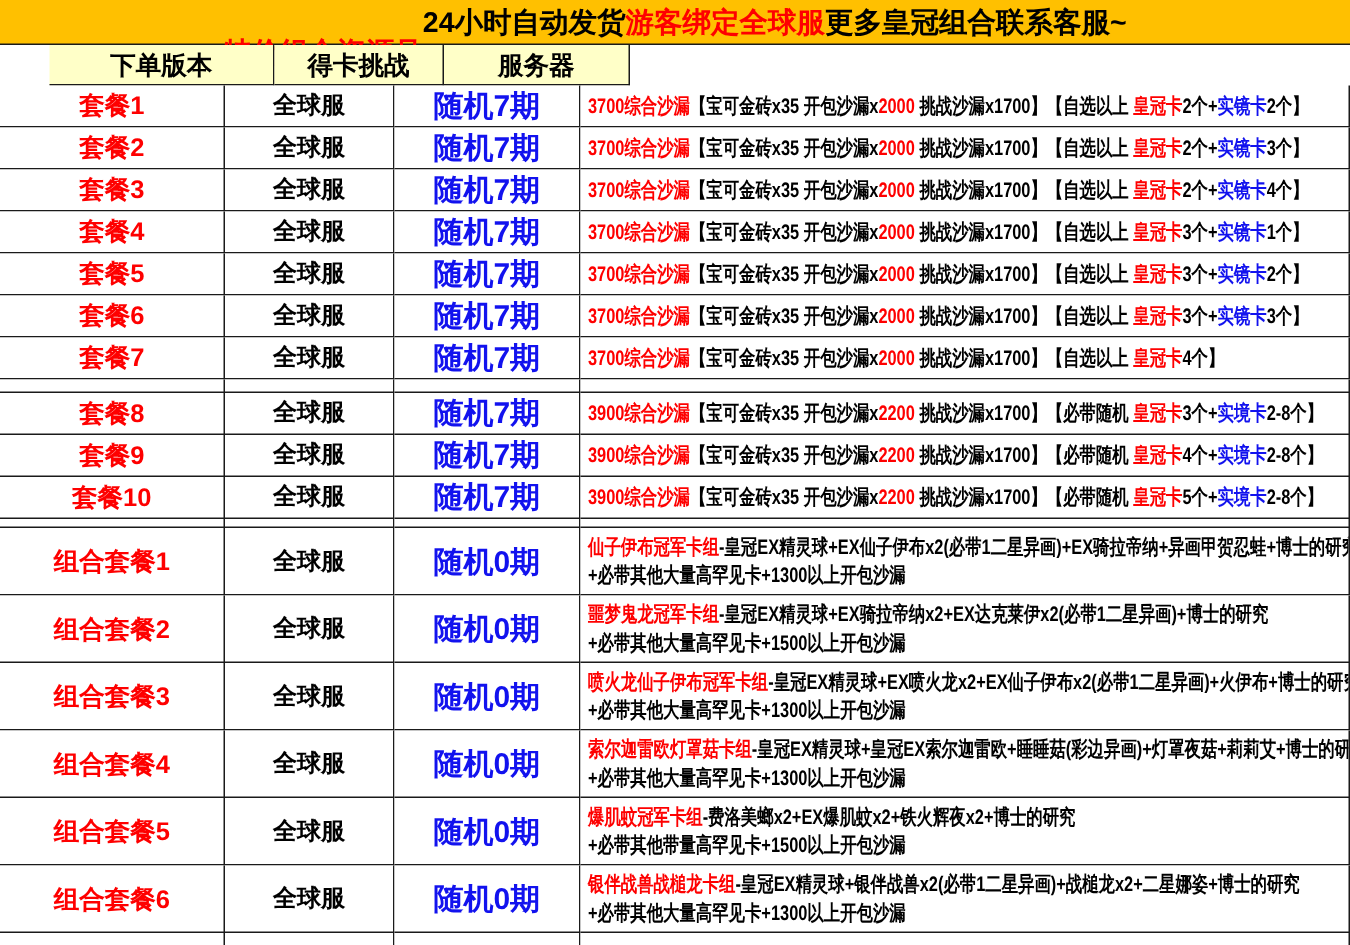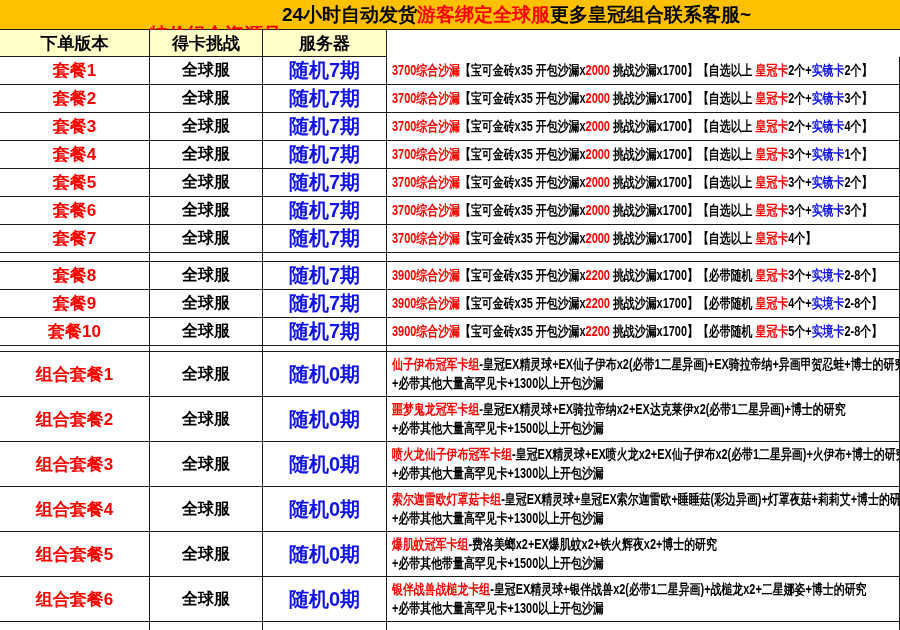--- a/index.html
+++ b/index.html
@@ -15,21 +15,21 @@
   }
   .grid-row{
     display:grid;grid-template-columns:150px 113px 124px 513px;box-sizing:border-box;
   }
   .cell{
     border-right:1px solid #1a1a1a;border-bottom:1px solid #1a1a1a;
     display:flex;align-items:center;justify-content:center;
     box-sizing:border-box;overflow:hidden;background:#fff;
   }
   .grid-row .cell:first-child{border-left:none;}
-  .header-row{height:27px;}
+  .header-row{height:27px;padding-left:33px;}
   .header-row .cell{background:#ffffc8;font-size:17px;}
   .header-row .cell.hdr4{font-size:14px;}
   .r-simple{height:28px;}
   .r-combo{height:45px;}
   .r-gap{height:9px;}
   .r-gap2{height:6px;}
   .r-partial{height:8px;}
   .r-partial .cell{border-bottom:none;}
   .name-cell{font-size:17px;color:#fe0000;}
   .server-cell{font-size:16px;color:#000;}

